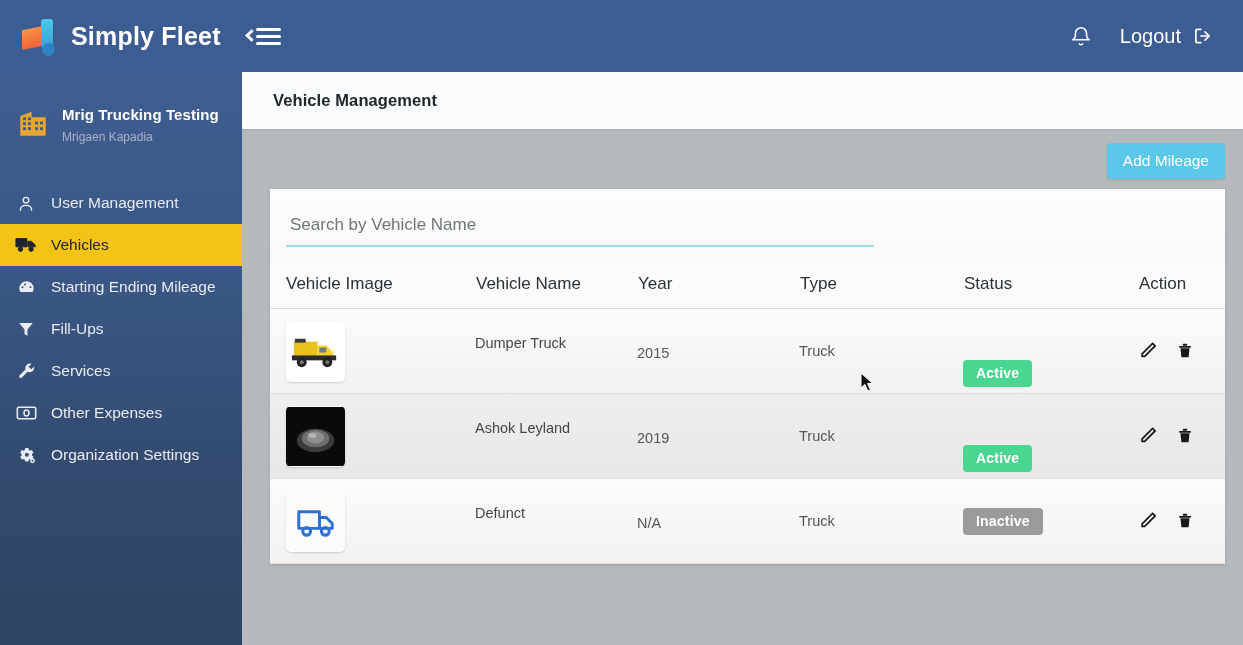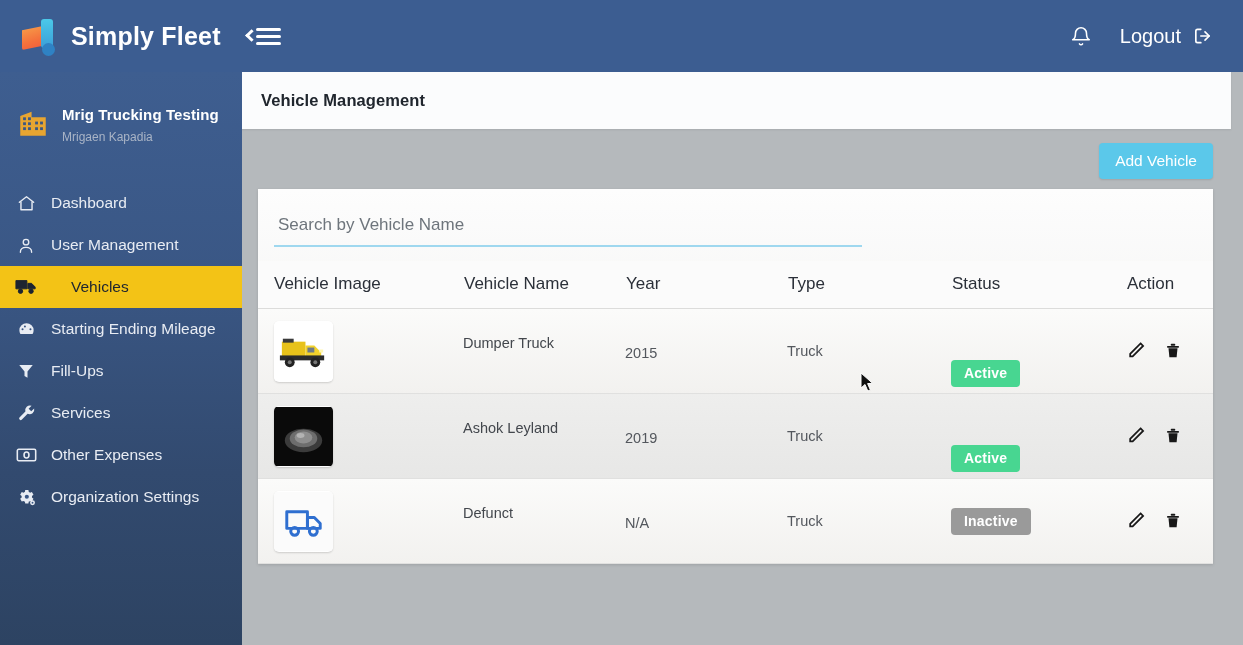--- a/index.html
+++ b/index.html
@@ -83,28 +83,28 @@
   .nav { margin-top: 8px; }
   .nav-item {
     display: flex; align-items: center; height: 42px; padding-left: 15px;
     color: #e8ecf3; font-size: 15.5px; cursor: pointer;
   }
   .nav-item .nav-ico {
     width: 22px; min-width: 22px; height: 20px; margin-right: 14px;
     display: flex; align-items: center; justify-content: center;
   }
   .nav-item.active {
-    background: #f3c316; color: #1d2430; font-weight: 500; gap: 20px;
+    background: #f3c316; color: #1d2430; font-weight: 500;
   }
   .nav-item.active .nav-ico svg { fill: #1d2430; stroke: #1d2430; }
   .nav-label { white-space: nowrap; }
 
   
   .main {
-    position: absolute; top: 72px; left: 230px; width: 1001px; height: 573px;
+    position: absolute; top: 72px; left: 242px; width: 1001px; height: 573px;
     background: #b5b9bc;
   }
   .page-head {
     height: 57px; background: #fbfcfd; display: flex; align-items: center;
     padding-left: 31px;
     box-shadow: 0 1px 2px rgba(0,0,0,.08);
   }
   .page-title { font-size: 16.5px; font-weight: 700; color: #20262e; letter-spacing: .1px; }
 
   .content { padding: 14px 18px 0 28px; }
@@ -246,29 +246,20 @@
         </svg>
       </span>
       <div class="org-text">
         <div class="org-name">Mrig Trucking Testing</div>
         <div class="org-user">Mrigaen Kapadia</div>
       </div>
     </div>
 
     <div class="nav">
 
-      <div class="nav-item">
-        <span class="nav-ico">
-          <svg width="19" height="19" viewBox="0 0 24 24" fill="none" stroke="#e8ecf3" stroke-width="1.8" stroke-linecap="round" stroke-linejoin="round">
-            <path d="M3 10.5 12 3.5l9 7"></path>
-              <path d="M5 10v10h14V10"></path>
-          </svg>
-        </span>
-        <span class="nav-label">Dashboard</span>
-      </div>
 
       <div class="nav-item">
         <span class="nav-ico">
           <svg width="18" height="19" viewBox="0 0 24 24" fill="none" stroke="#e8ecf3" stroke-width="1.8" stroke-linecap="round" stroke-linejoin="round">
             <circle cx="12" cy="7.5" r="3.7"></circle>
               <path d="M4.5 21c0-4.2 3.4-6.5 7.5-6.5s7.5 2.3 7.5 6.5"></path>
           </svg>
         </span>
         <span class="nav-label">User Management</span>
       </div>
@@ -340,21 +331,21 @@
 
   <div class="main">
 
     <div class="page-head">
       <div class="page-title">Vehicle Management</div>
     </div>
 
     <div class="content">
 
       <div class="action-row">
-        <button class="add-btn">Add Vehicle</button>
+        <button class="add-btn">Add Mileage</button>
       </div>
 
       <div class="card">
 
         <div class="search-zone">
           <input class="search-input" type="text" autofocus="" placeholder="Search by Vehicle Name" style="">
         </div>
 
         <table>
           <thead>

